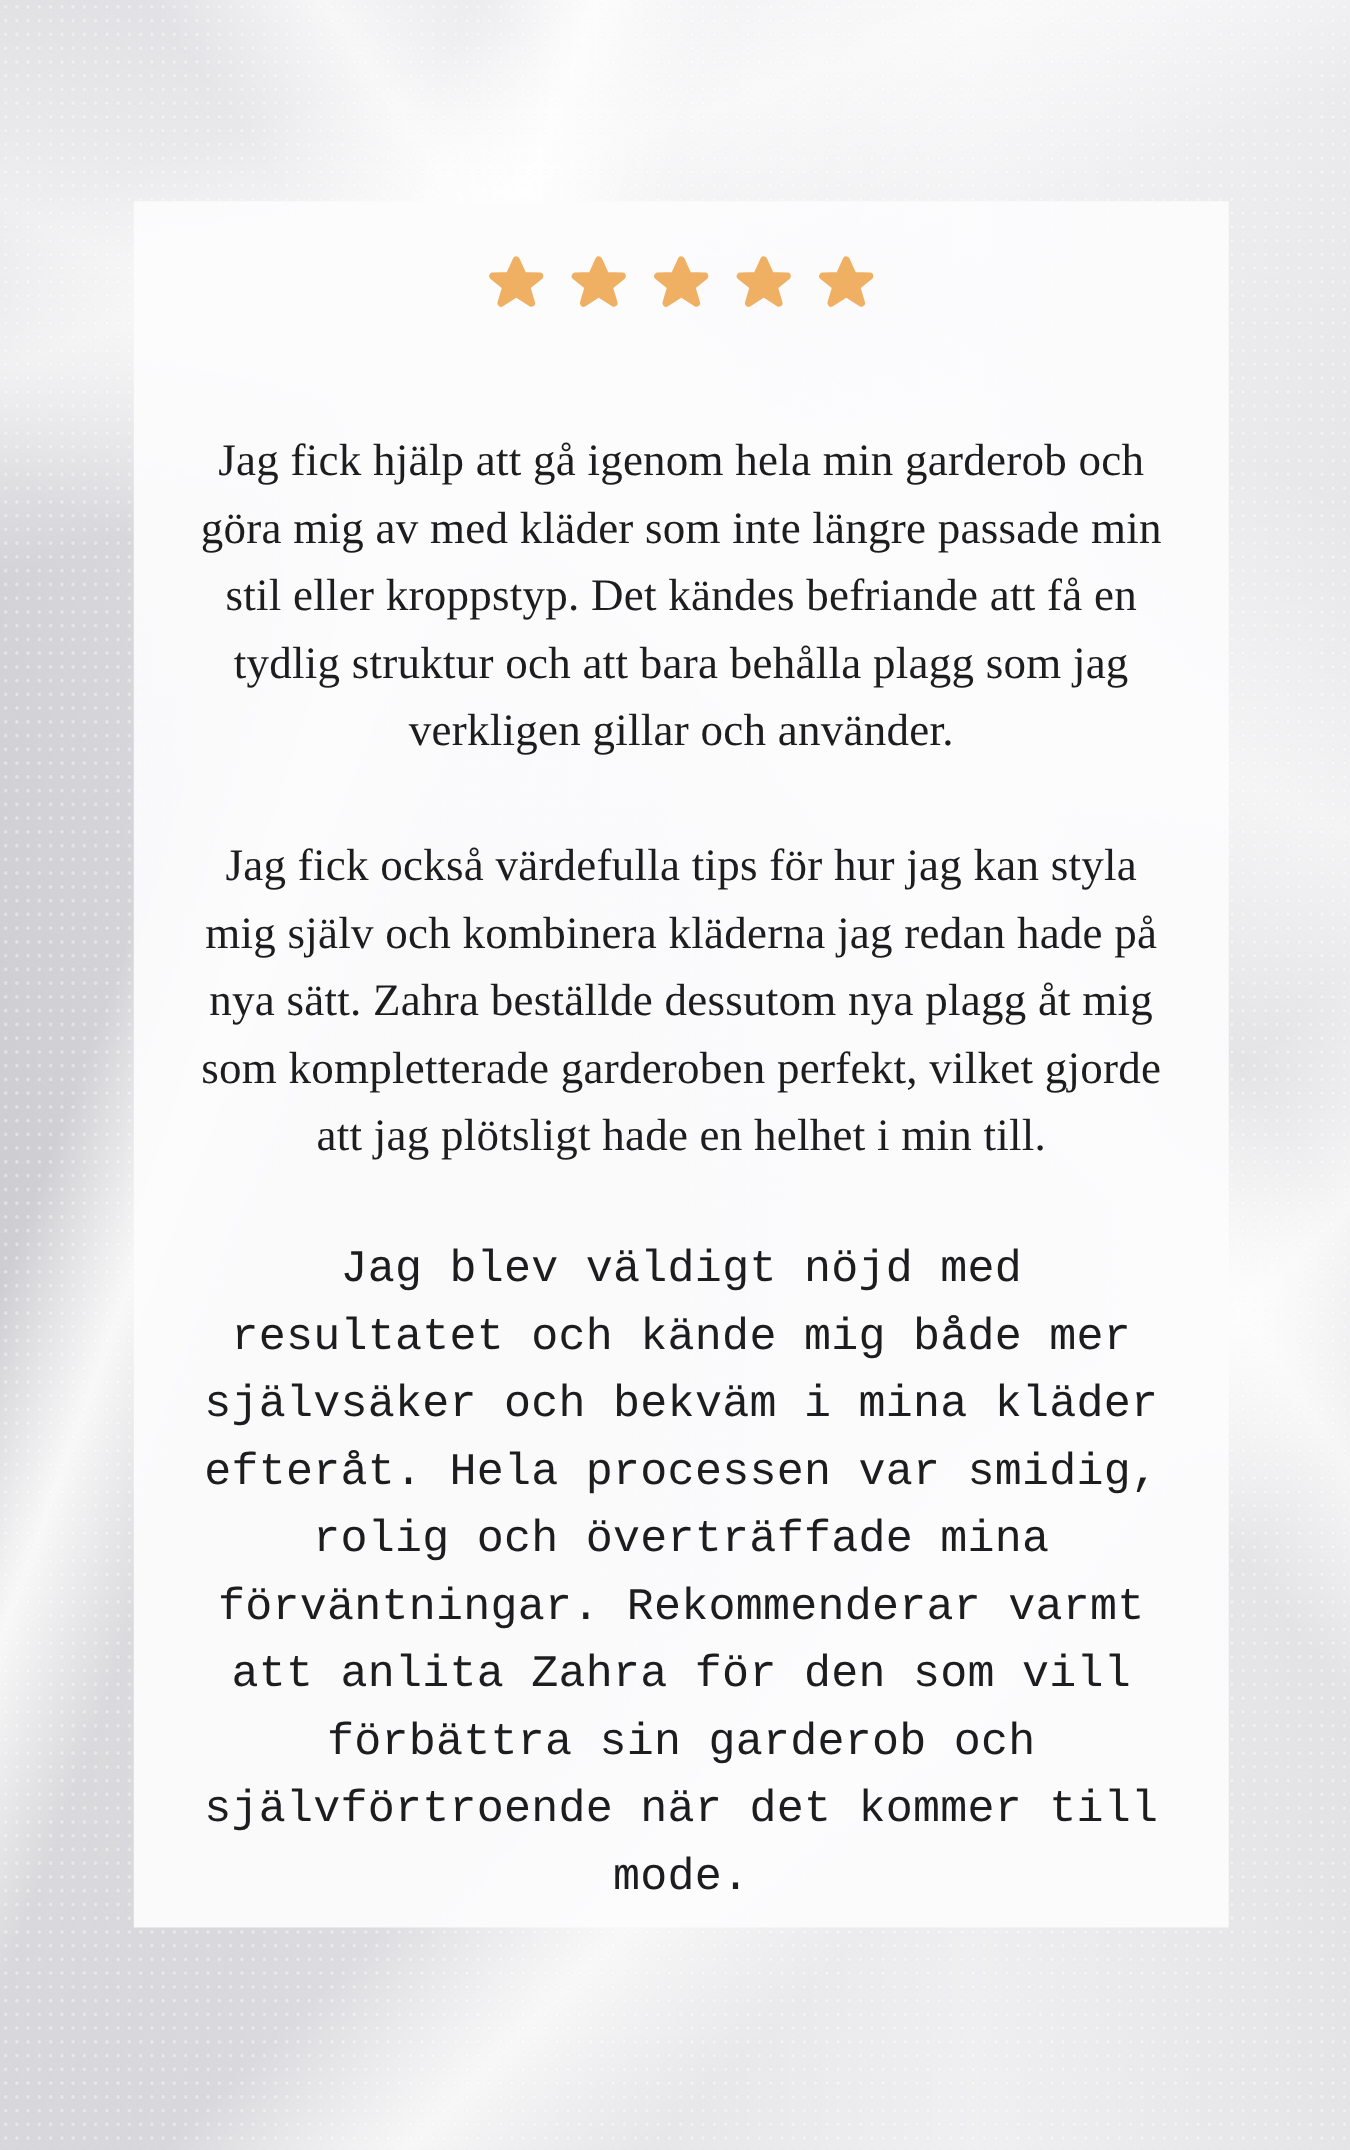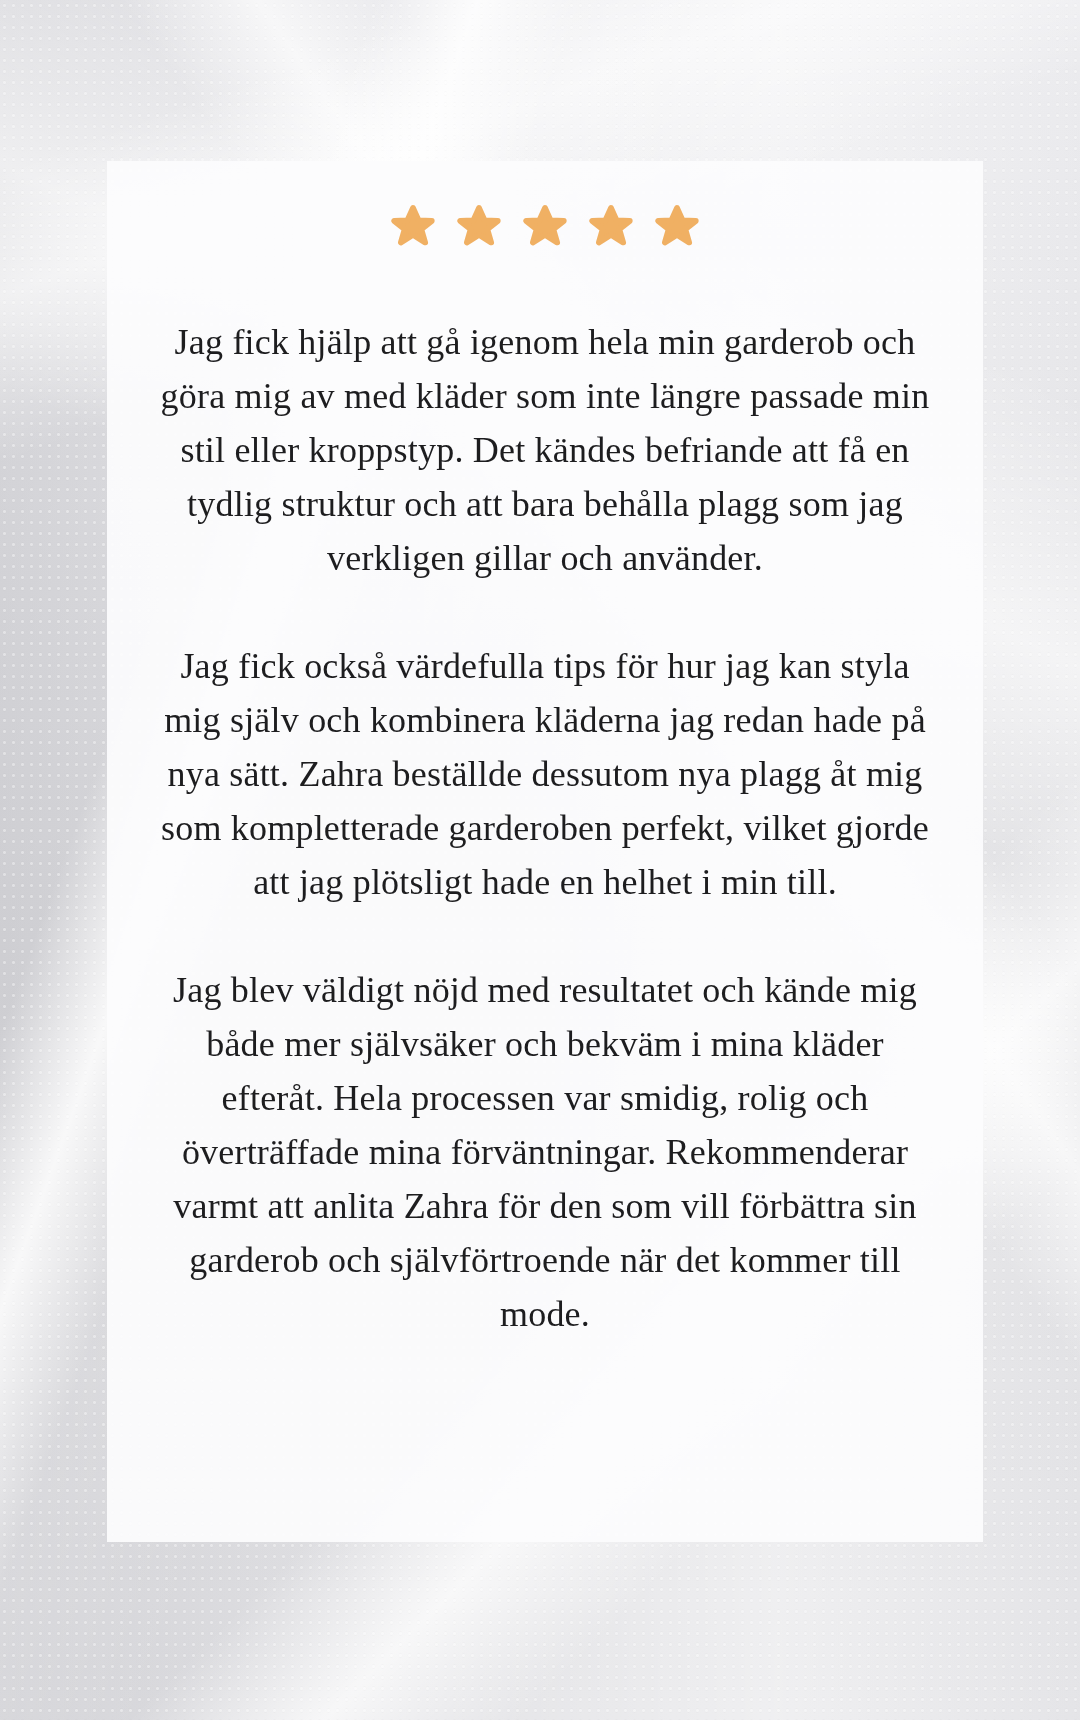--- a/index.html
+++ b/index.html
@@ -59,32 +59,33 @@
     align-items: center;
     gap: 20px;
   }
   .stars svg {
     width: 46px;
     height: 46px;
     display: block;
   }
 
   .testimonial {
-    margin-top: 66px;
+    margin-top: 92px;
     color: #1d1d1f;
     font-size: 36px;
     font-weight: 400;
     line-height: 54px;
     letter-spacing: 0.2px;
   }
   .testimonial p {
     margin: 0 0 54px 0;
   }
   .testimonial p:last-child {
     margin-bottom: 0;
+    font-family: Liberation Mono, monospace;
   }
 </style>
 </head>
 <body>
 
 <div class="backdrop"></div>
 
 <div class="card">
   <div class="stars">
       <svg viewBox="0 0 24 24">

